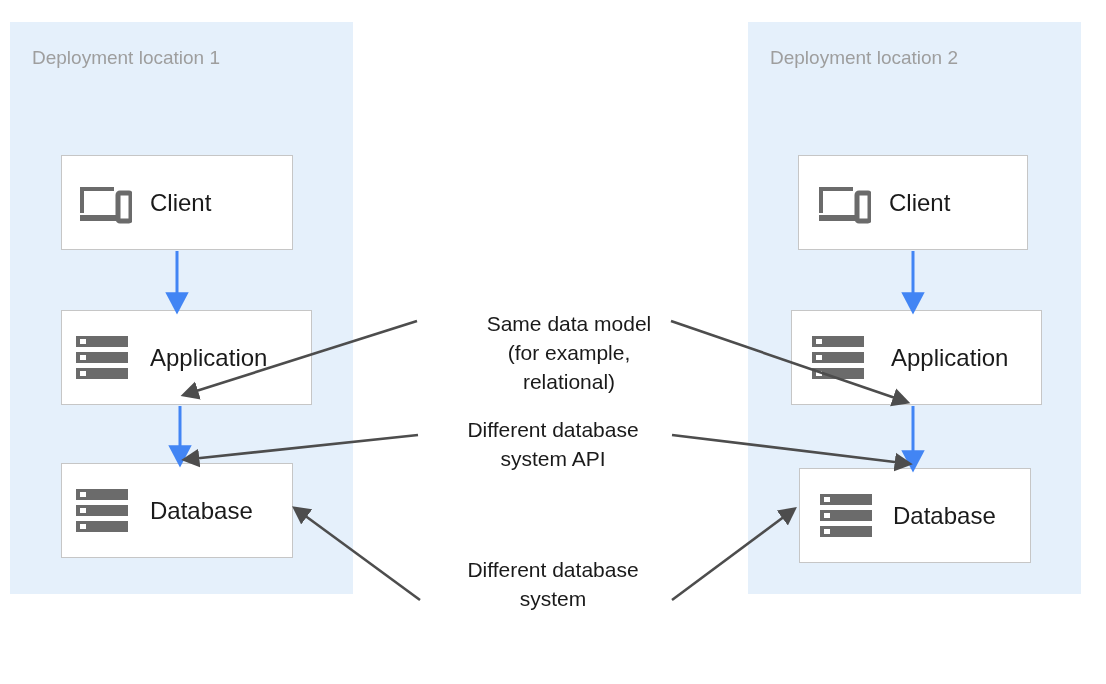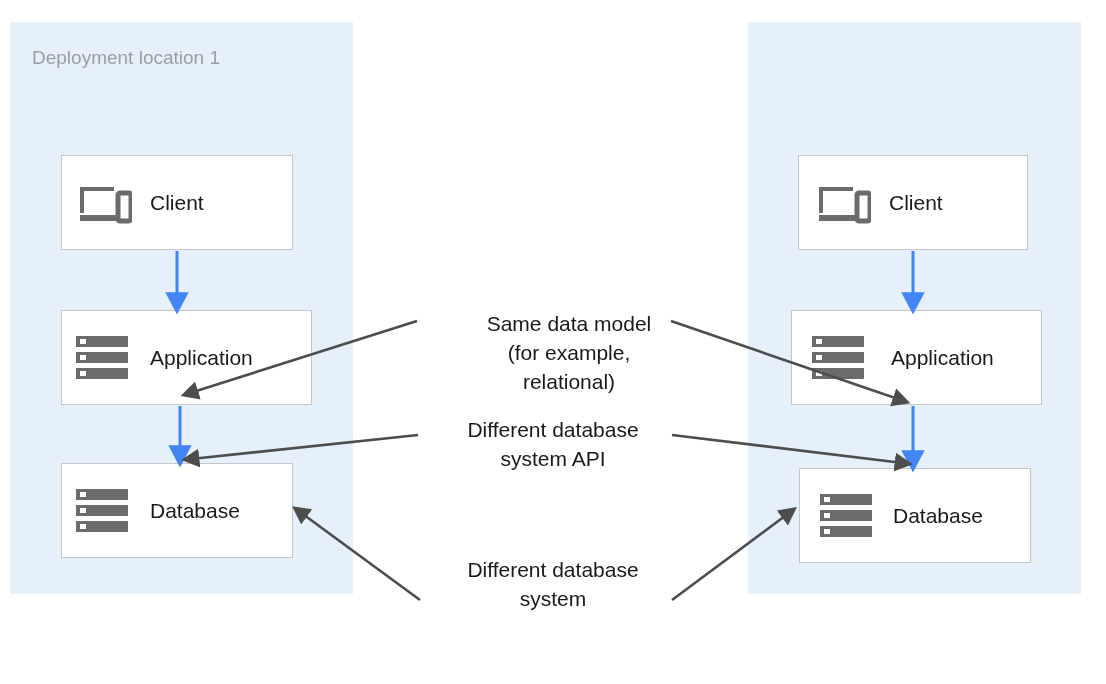--- a/index.html
+++ b/index.html
@@ -38,21 +38,21 @@
     display: flex;
     align-items: center;
   }
   .node-icon {
     position: absolute;
     display: block;
   }
   .node-label {
     position: absolute;
     color: #1a1a1a;
-    font-size: 21px;
+    font-size: 24px;
     line-height: 24px;
     white-space: nowrap;
   }
   .annotation {
     position: absolute;
     color: #1a1a1a;
     font-size: 21px;
     line-height: 29px;
     text-align: center;
     white-space: pre-line;
@@ -68,20 +68,21 @@
 </style>
 </head>
 <body>
 
 <div id="diagram">
 
   <div class="zone" style="left:10px; top:22px; width:343px; height:572px;"></div>
   <div class="zone" style="left:748px; top:22px; width:333px; height:572px;"></div>
 
   <div class="zone-label" style="left:32px; top:47px;">Deployment location 1</div>
+  <div class="zone-label" style="left:770px; top:47px;">Deployment location 2</div>
 
   <div class="node" style="left:61px; top:155px; width:232px; height:95px;"></div>
   <svg class="node-icon" style="left:76px; top:183px;" width="56" height="42" viewBox="0 0 56 42">
     <path d="M4 4 h34 v4 H8 v22 H4 Z" fill="#6b6b6b"></path>
     <rect x="4" y="32" width="36" height="6" fill="#6b6b6b"></rect>
     <rect x="42" y="10" width="13" height="28" rx="2" fill="none" stroke="#6b6b6b" stroke-width="5"></rect>
   </svg>
   <div class="node-label" style="left:150px; top:191px;">Client</div>
 
   <div class="node" style="left:61px; top:310px; width:251px; height:95px;"></div>

